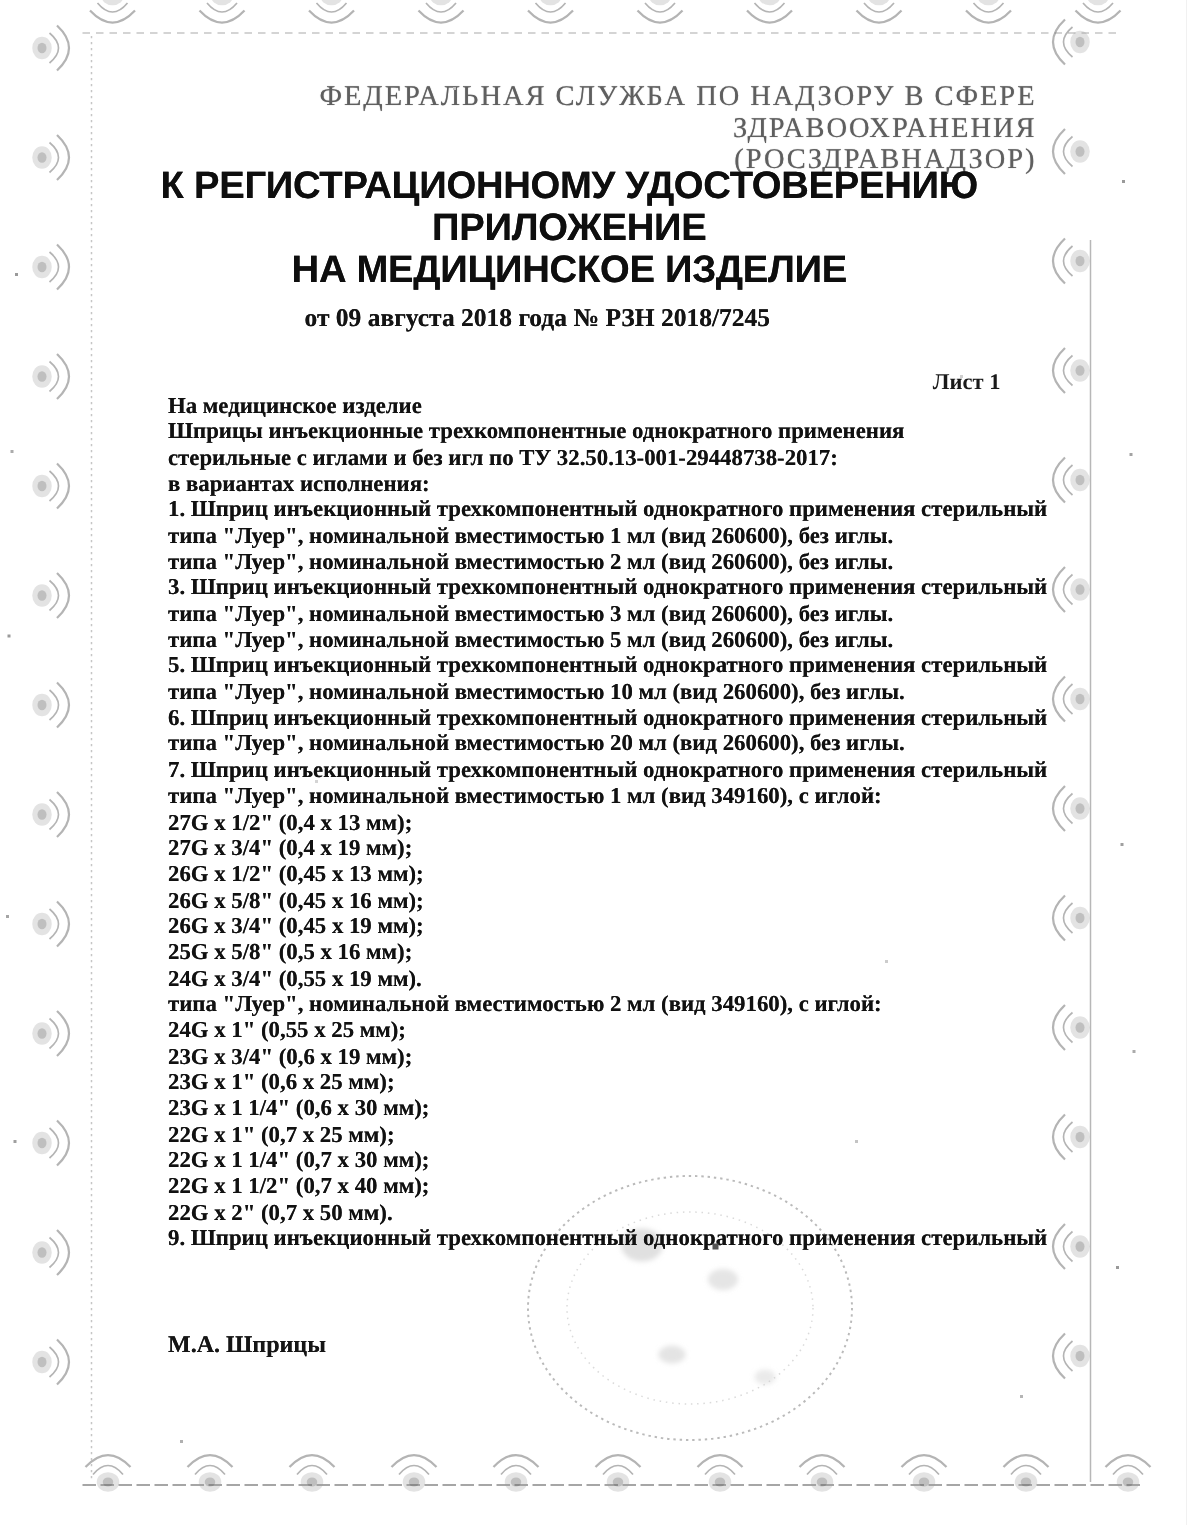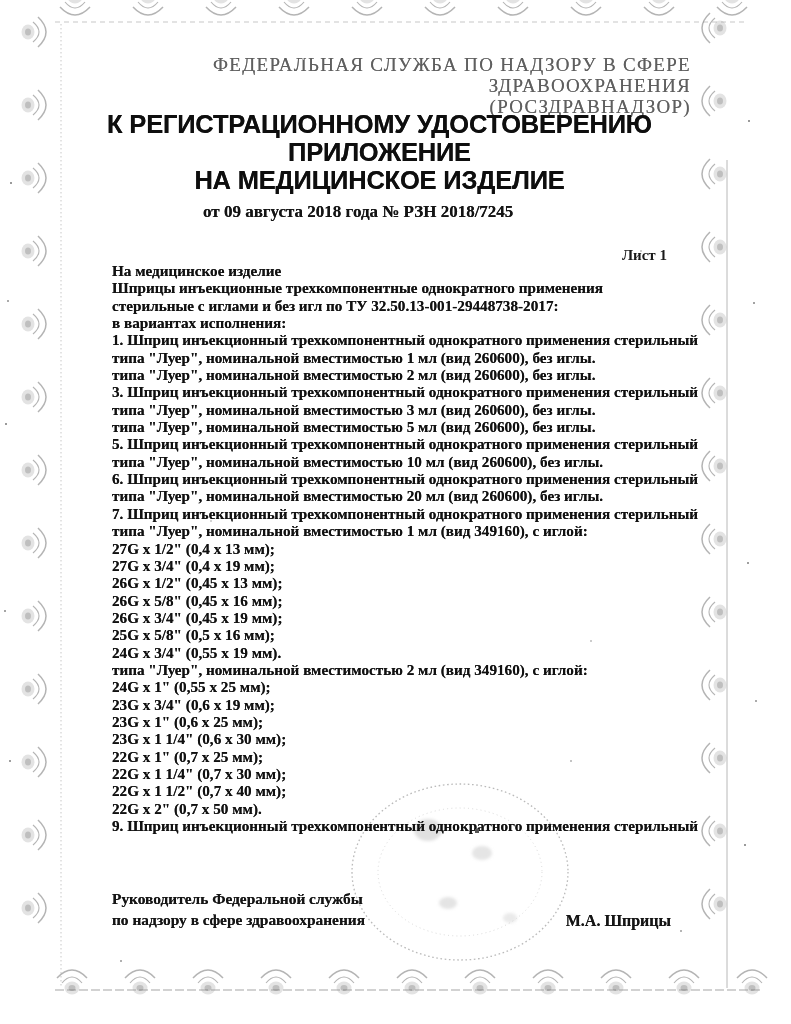--- a/index.html
+++ b/index.html
@@ -174,21 +174,17 @@
       <div class="line b">23G x 1" (0,6 x 25 мм);</div>
       <div class="line b">23G x 1 1/4" (0,6 x 30 мм);</div>
       <div class="line b">22G x 1" (0,7 x 25 мм);</div>
       <div class="line b">22G x 1 1/4" (0,7 x 30 мм);</div>
       <div class="line b">22G x 1 1/2" (0,7 x 40 мм);</div>
       <div class="line b">22G x 2" (0,7 x 50 мм).</div>
       <div class="line b">9. Шприц инъекционный трехкомпонентный однократного применения стерильный</div>
     </div>
 
   <div class="footer">
-    <div class="signer">
-      <div>Руководитель Федеральной службы</div>
-      <div>по надзору в сфере здравоохранения</div>
-    </div>
     <div class="signer-name">М.А. Шприцы</div>
   </div>
 
   <div class="specks"></div>
 </div>
 
 </body></html>

